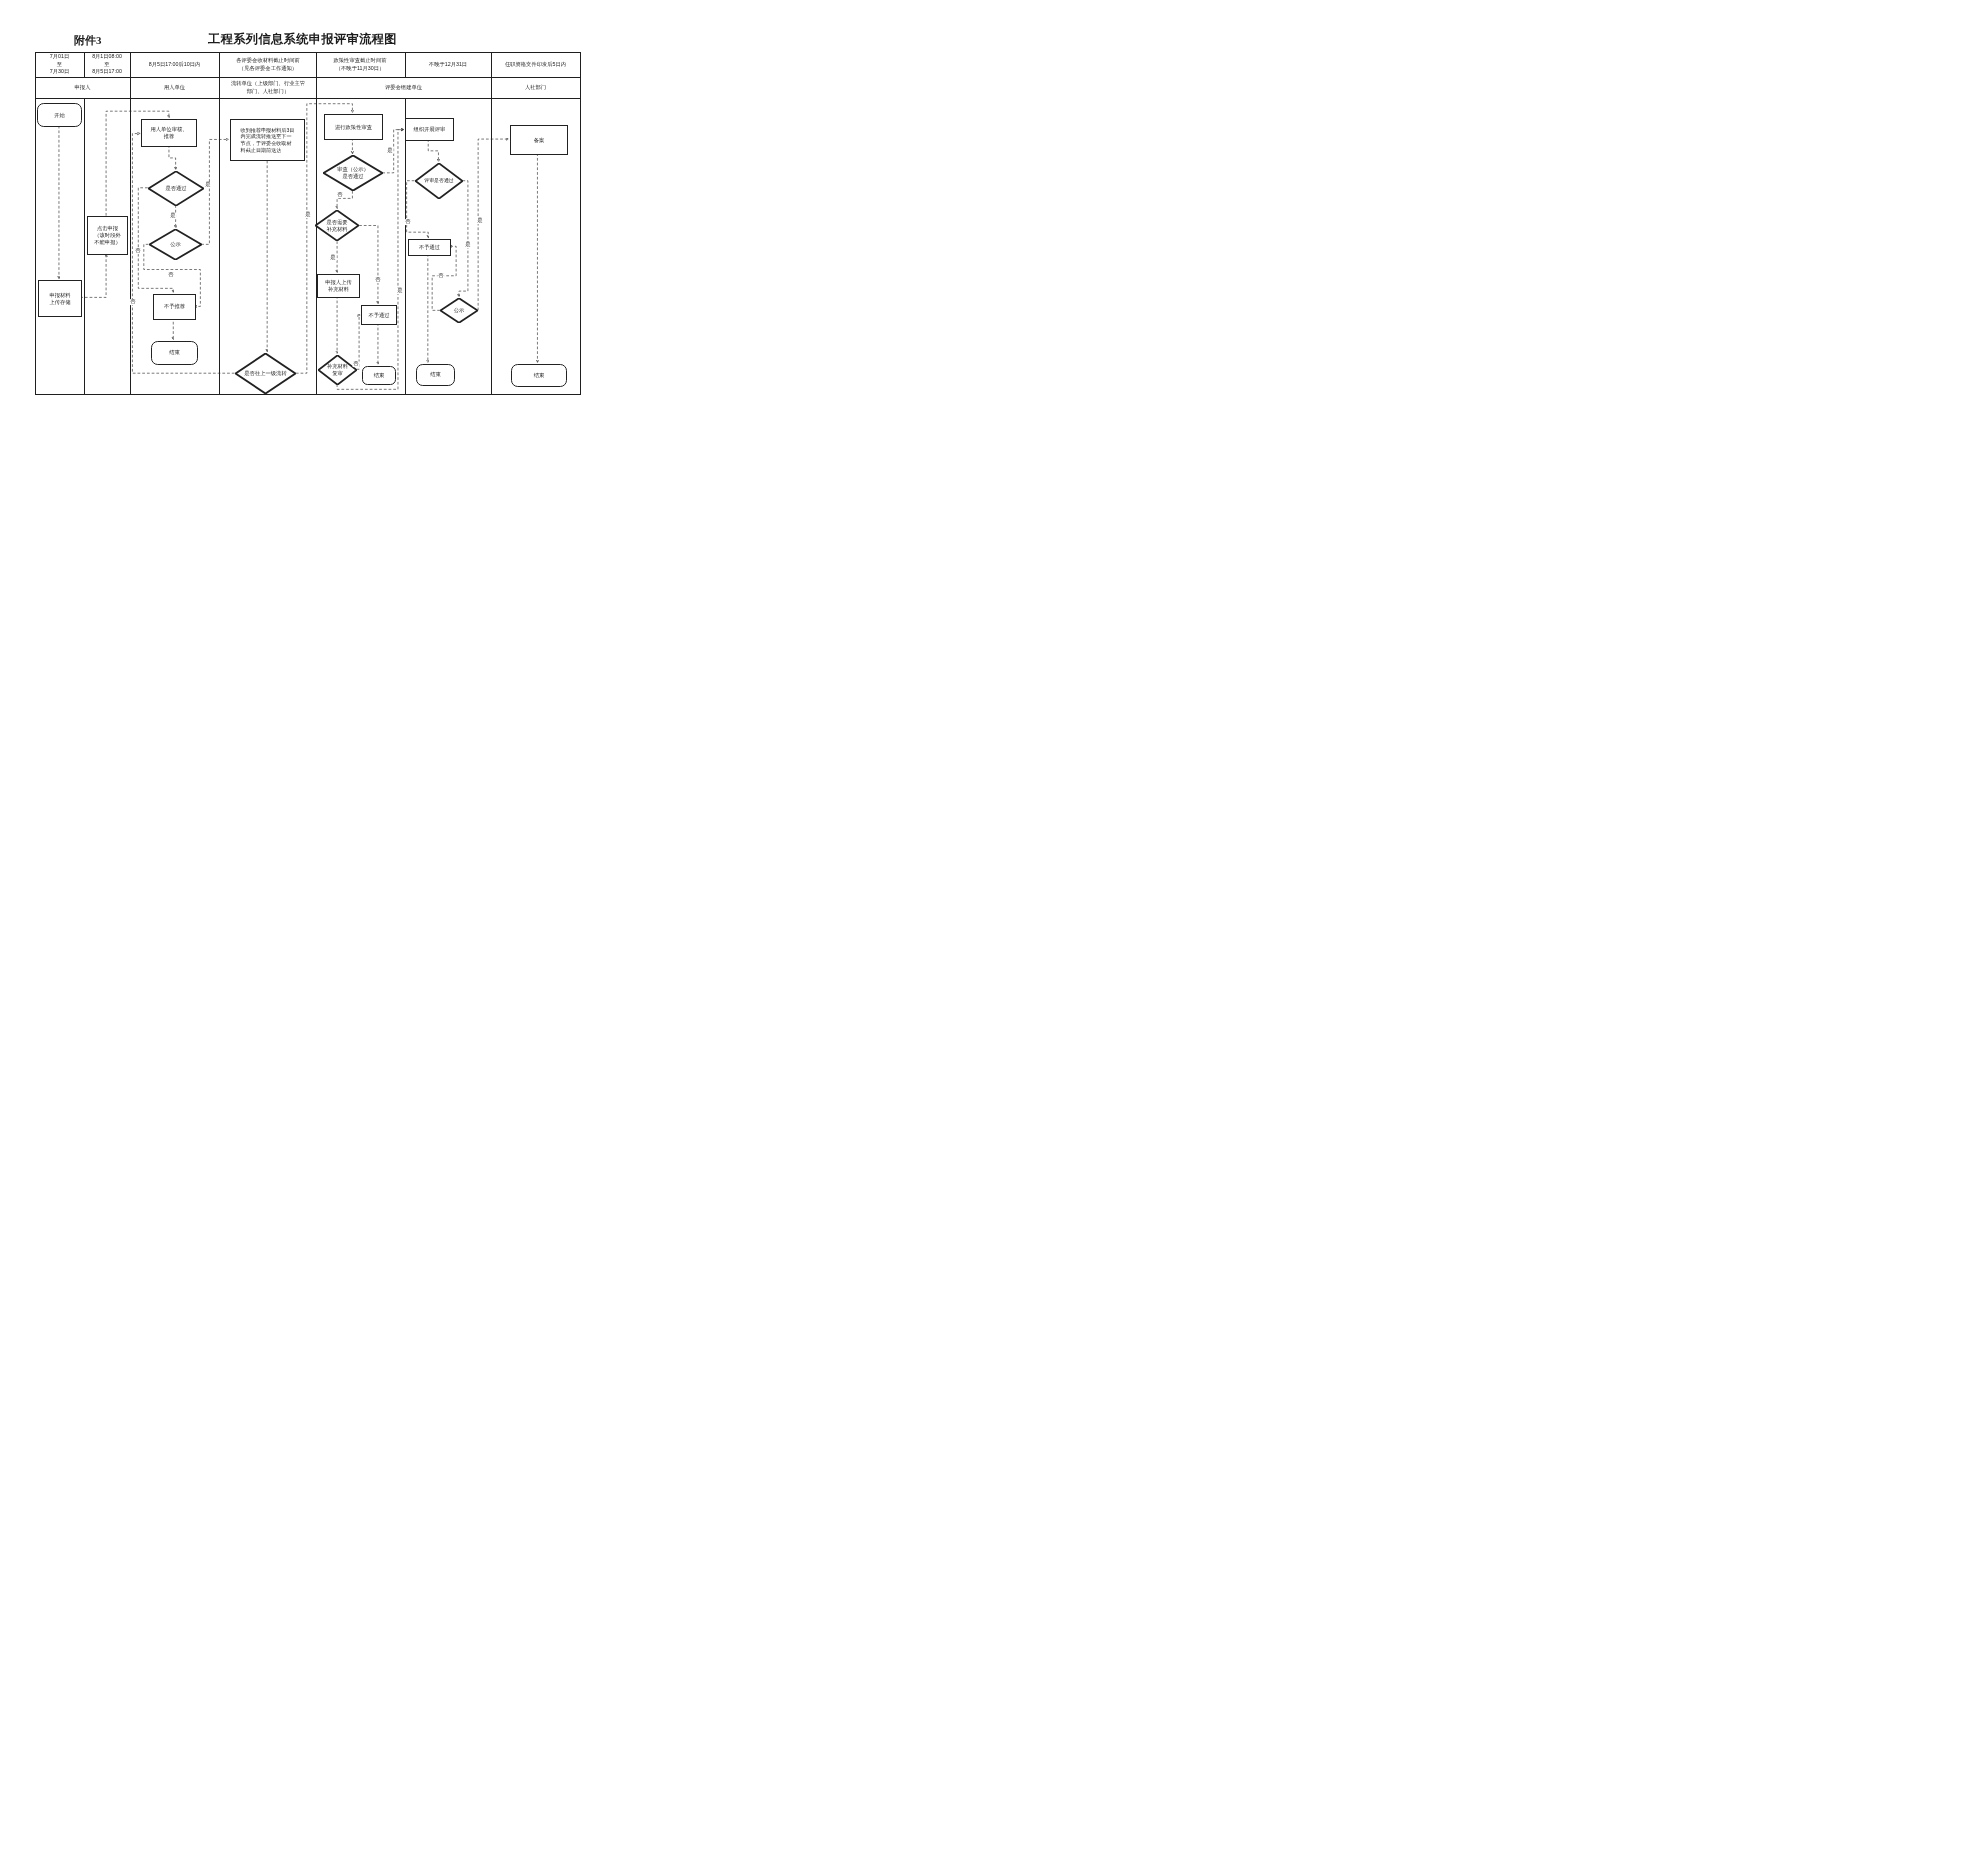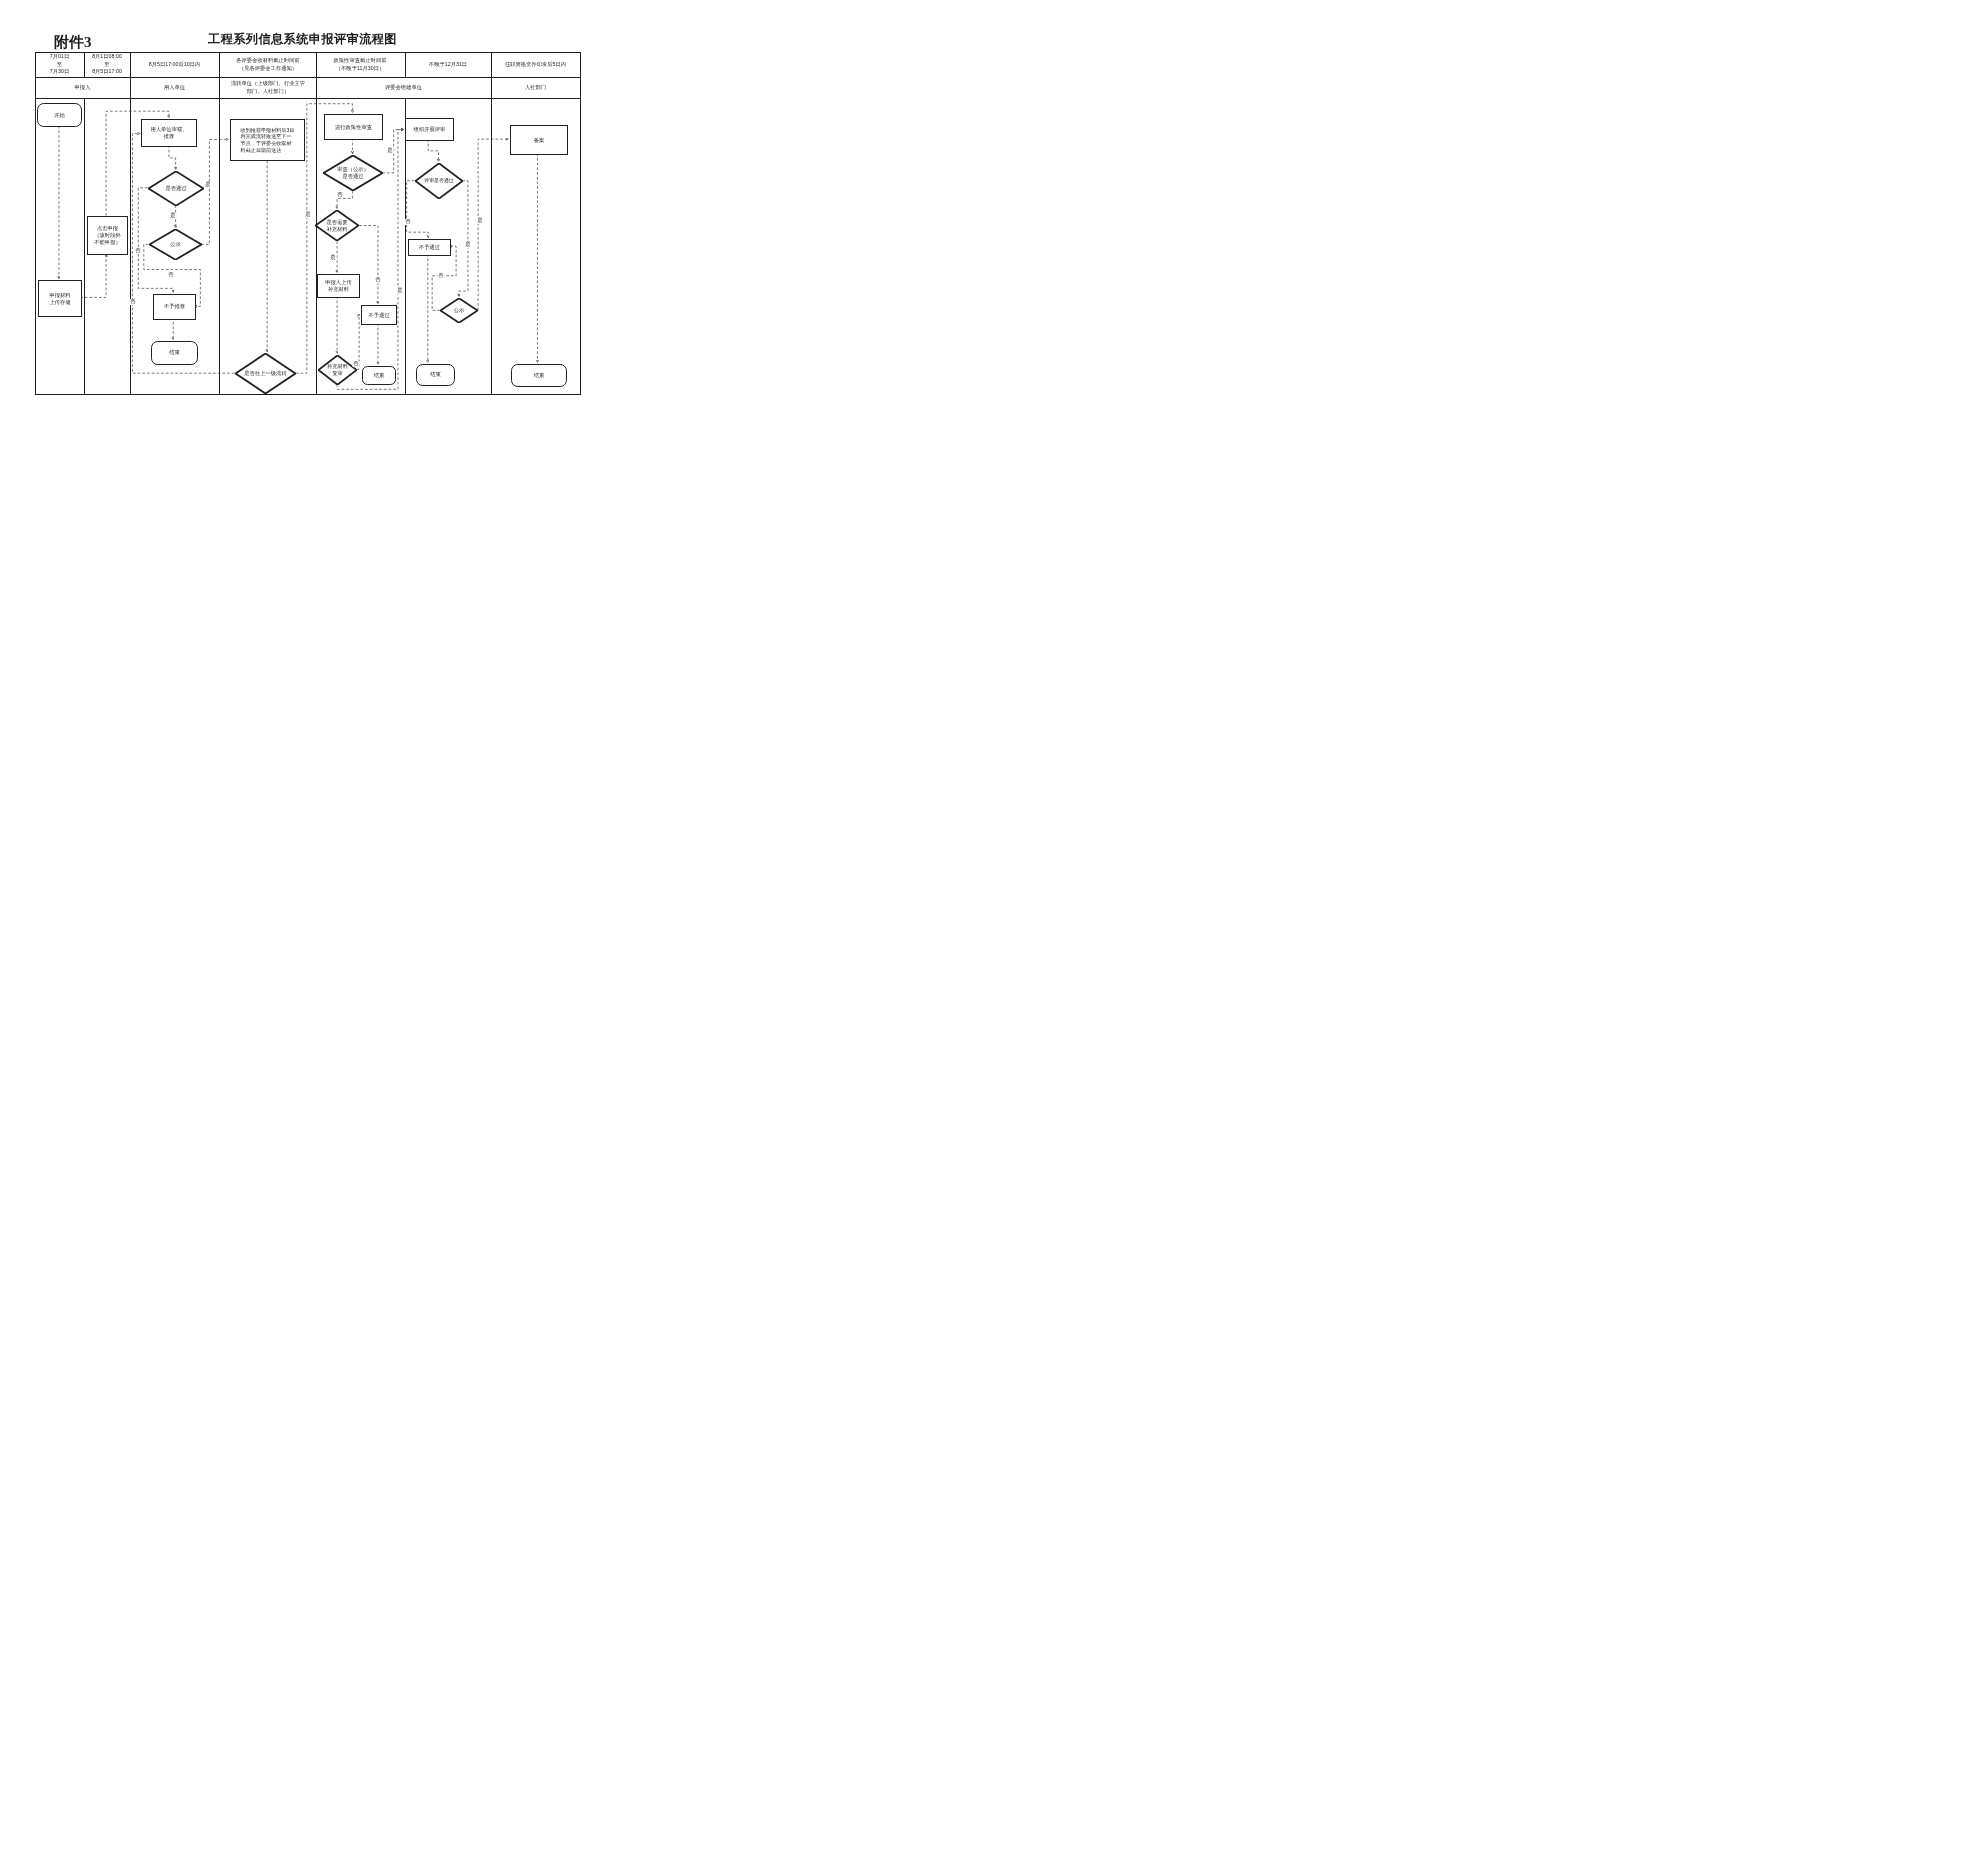--- a/index.html
+++ b/index.html
@@ -1,19 +1,19 @@
 <!DOCTYPE html>
 <html style="font-size:6.3px"><head>
 <meta charset="utf-8">
 <style>
   html,body{margin:0;padding:0;background:#fff;}
   #canvas{position:relative;width:607px;height:429px;background:#fff;
           font-family:"Liberation Sans","DejaVu Sans",sans-serif;color:#1c1c1c;overflow:hidden;}
-  .attach{position:absolute;left:54px;top:33px;font-family:"Liberation Serif","DejaVu Serif",serif;
-          font-weight:bold;font-size:15px;}
+  .attach{position:absolute;left:74px;top:33px;font-family:"Liberation Serif","DejaVu Serif",serif;
+          font-weight:bold;font-size:11px;}
   .title{position:absolute;left:169px;top:31px;width:267px;text-align:center;
          font-family:"Liberation Serif","DejaVu Serif",serif;font-weight:bold;font-size:12.2px;letter-spacing:0.4px;}
   .gline{position:absolute;background:#1f1f1f;}
   .cell{position:absolute;display:flex;align-items:center;justify-content:center;text-align:center;
         white-space:pre-line;line-height:1.45;font-size:5.3px;}
   .node{position:absolute;display:flex;align-items:center;justify-content:center;text-align:center;
         white-space:pre-line;line-height:1.3;font-size:5.3px;z-index:3;}
   .rect{background:#fff;border:0.7px solid #222;}
   .stadium{background:#fff;border:0.7px solid #222;border-radius:6.7px;}
   .diamond{background:transparent;border:none;}

